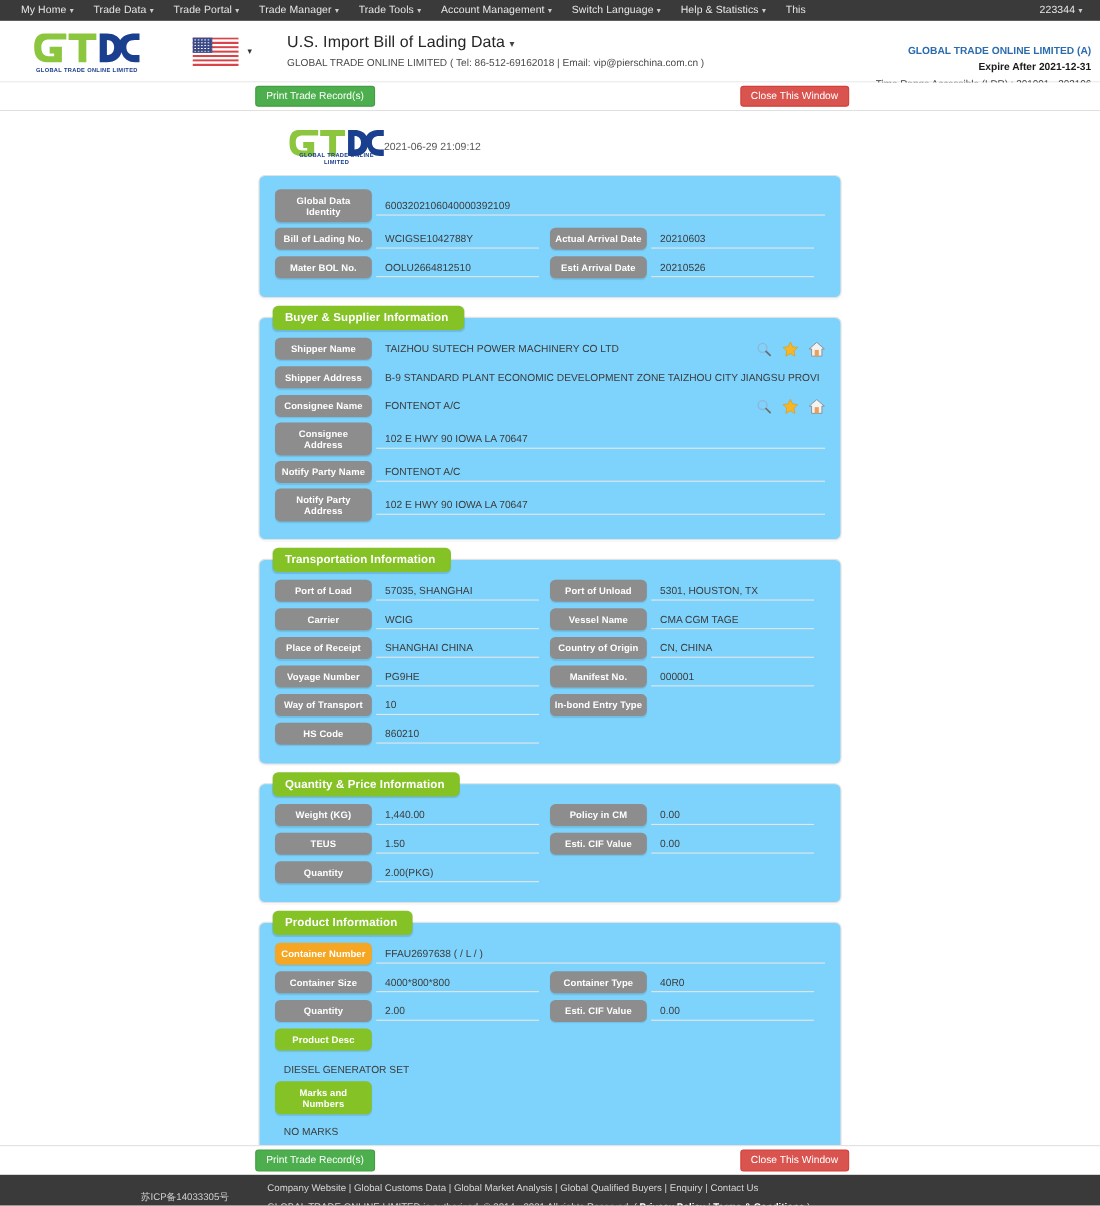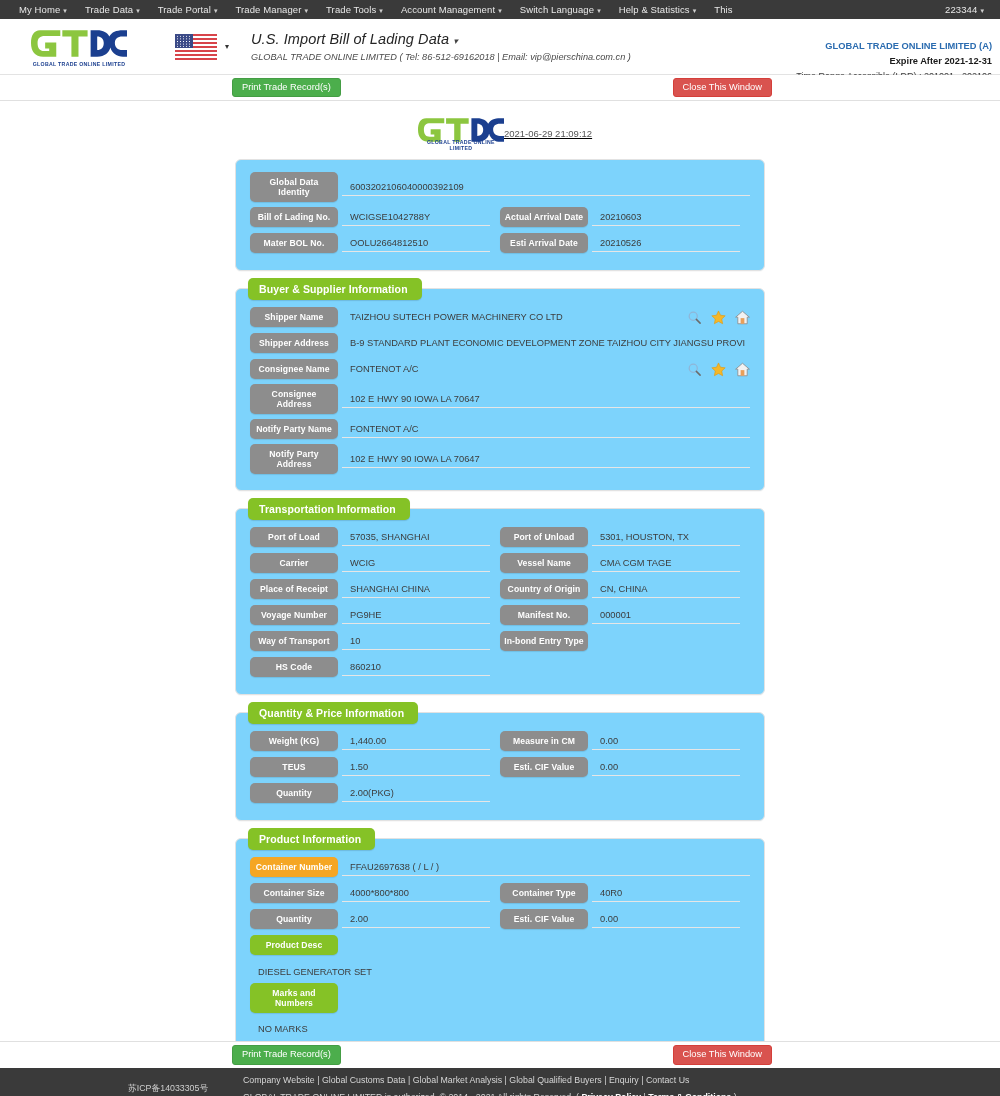--- a/index.html
+++ b/index.html
@@ -61,21 +61,21 @@
     position: absolute; left:0; top:0; width: 18px; height: 14px;
     background: #3b4a87;
   }
   .flag .canton::after{
     content:""; position:absolute; inset:1px;
     background-image:
       radial-gradient(circle, #fff 0.6px, transparent 0.7px);
     background-size: 3px 2.6px;
   }
   .flag-caret { margin-left: 8px; font-size: 8px; color: #333; }
-  .title-block { margin-left: 22px; font-style: italic; }
+  .title-block { margin-left: 32px; }
   .title-block .title {
     font-size: 14.5px; color: #252525; font-weight: normal;
     letter-spacing: .1px;
   }
   .title-block .title .tcaret { font-size: 9px; margin-left: 4px; color:#444;}
   .title-block .subtitle {
     font-size: 9.2px; color: #4a4a4a; margin-top: 5px;
   }
   .acct {
     position: absolute; right: 8px; top: 20px; text-align: right;
@@ -112,23 +112,22 @@
     padding: 0;
     height: 940px;
     position: relative;
   }
   .doc {
     width: 530px;
     margin: 0 auto;
     padding-top: 10px;
   }
   .doc-head {
-    display:flex; align-items: center; justify-content: center;
+    display:flex; align-items: center; justify-content: flex-start;
     padding: 4px 18px 8px 28px;
-    text-decoration: underline;
   }
   .doc-head .gtc-logo { width: 86px; height: 36px; }
   .doc-date { font-size: 9.5px; color: #555; }
 
   
   .panel {
     border: 1px solid #e2e2e2;
     border-radius: 6px;
     background: #7dd3fc;
     position: relative;
@@ -501,21 +500,21 @@
 
     <div class="panel titled">
       <div class="panel-title">Quantity &amp; Price Information</div>
 
       <div class="row">
         <div class="cell half">
           <div class="lab">Weight (KG)</div>
           <div class="val">1,440.00</div>
         </div>
         <div class="cell half">
-          <div class="lab">Measure in CM</div>
+          <div class="lab">Policy in CM</div>
           <div class="val">0.00</div>
         </div>
       </div>
       <div class="row">
         <div class="cell half">
           <div class="lab">TEUS</div>
           <div class="val">1.50</div>
         </div>
         <div class="cell half">
           <div class="lab">Esti. CIF Value</div>

